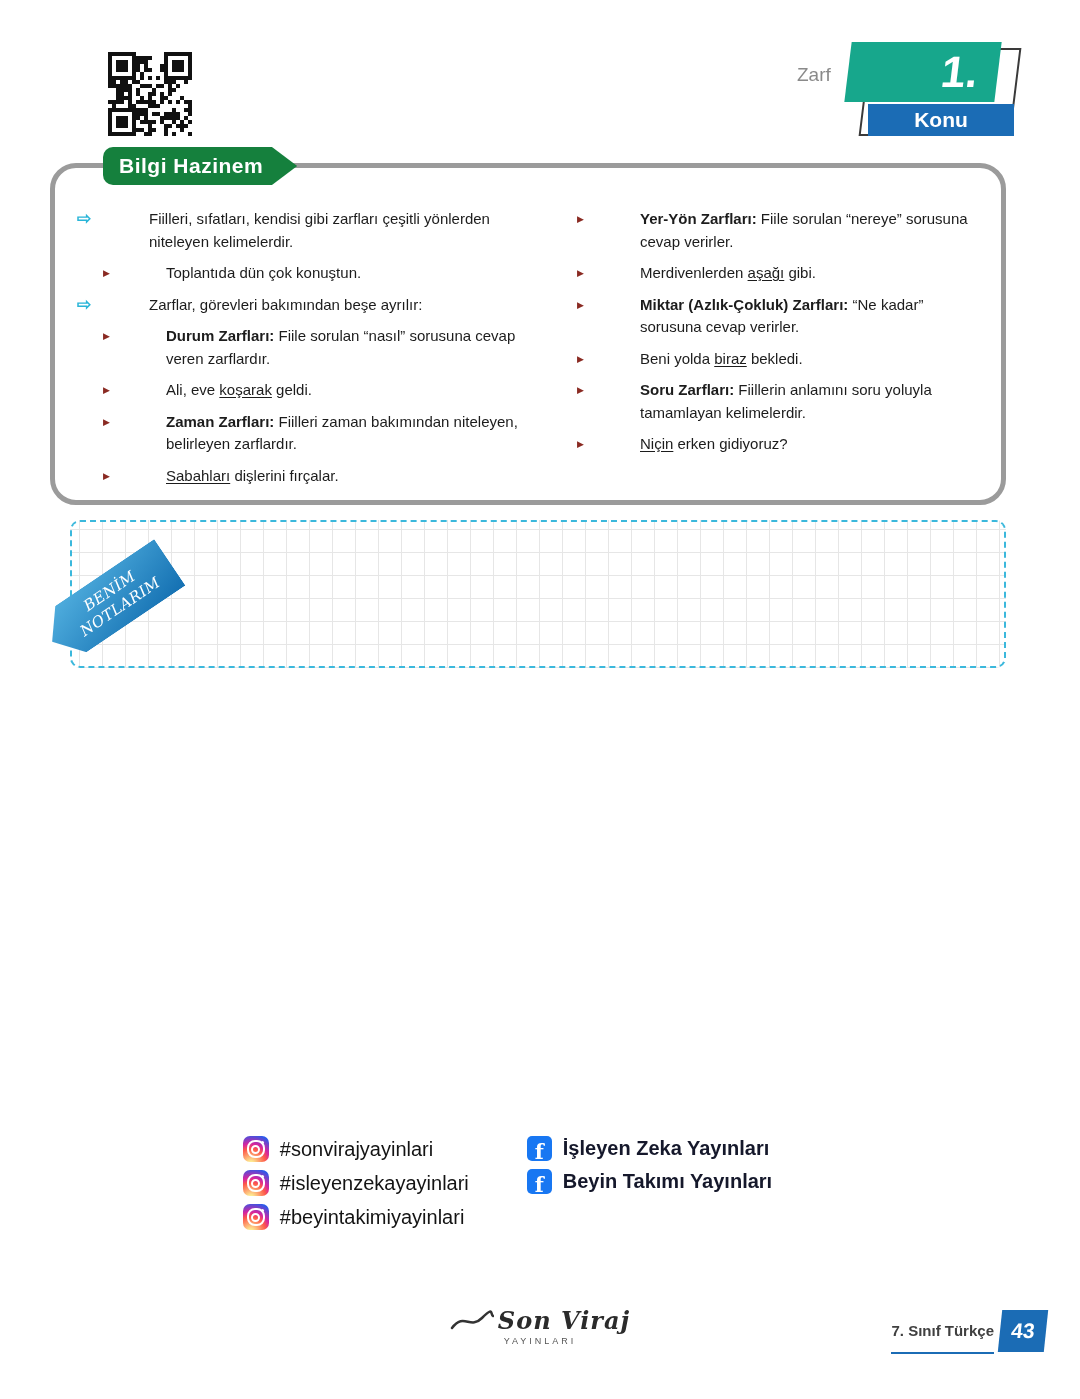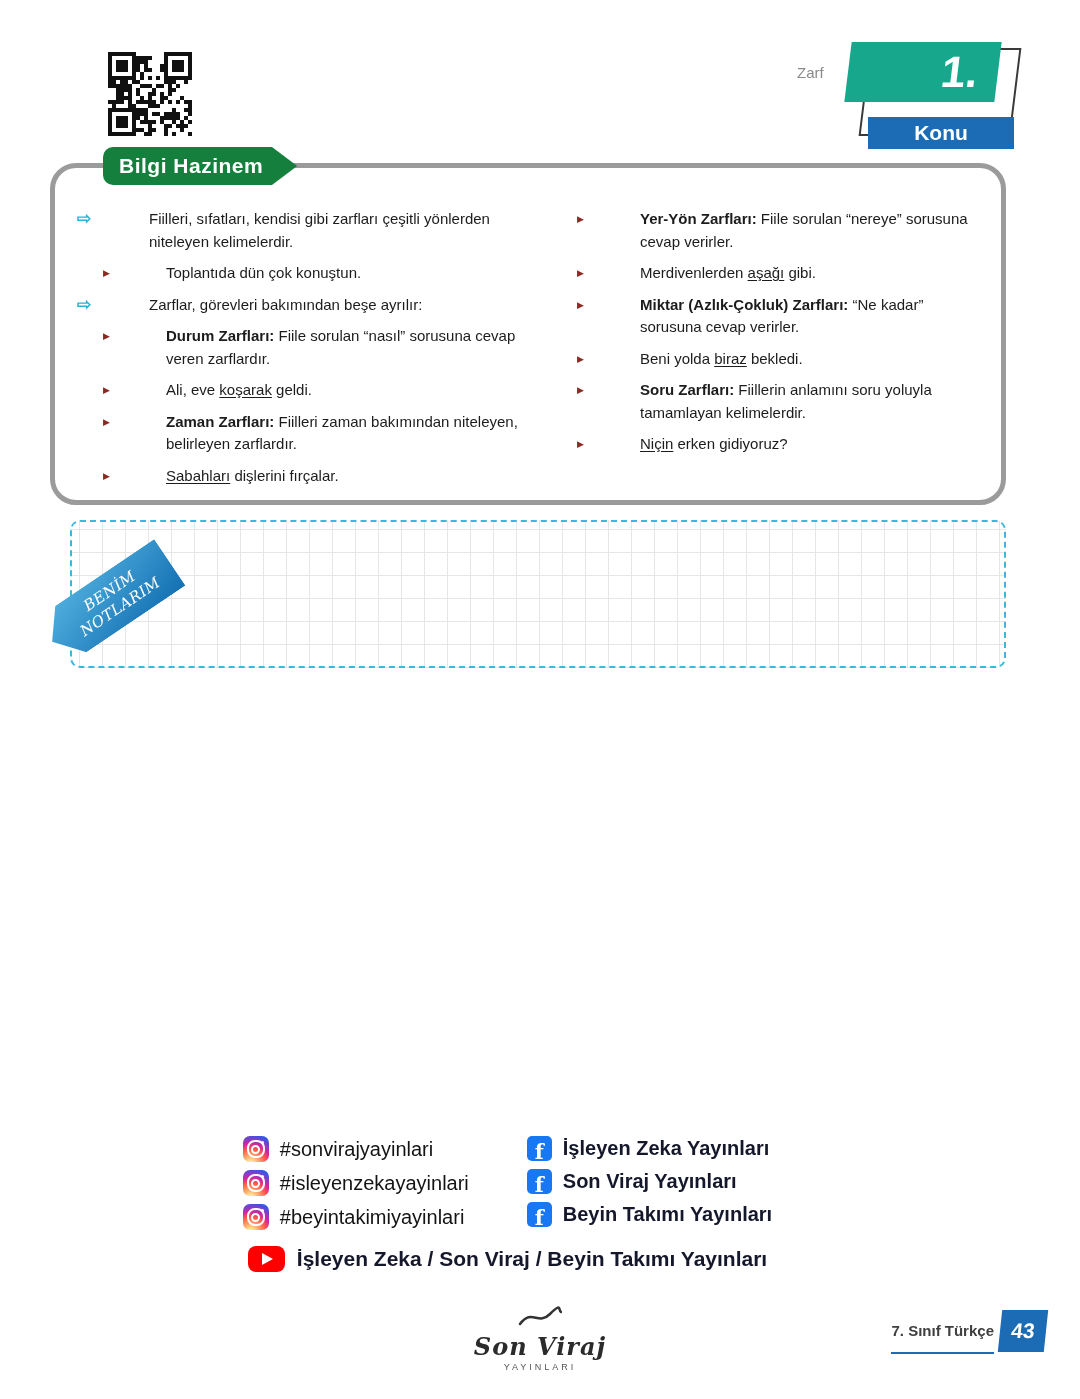--- a/index.html
+++ b/index.html
@@ -1,28 +1,28 @@
 <!DOCTYPE html>
 <html><head>
 <meta charset="utf-8">
 <style>
   html,body{margin:0;padding:0;background:#fff;}
   .page{position:relative;width:1080px;height:1399px;background:#fff;overflow:hidden;
         font-family:"Liberation Sans",sans-serif;color:#1c1c1c;}
 
   
   .qr{position:absolute;left:108px;top:52px;width:84px;height:84px;}
-  .zarf{position:absolute;left:797px;top:64px;font-size:15px;color:#8a8a8a;}
+  .zarf{position:absolute;left:797px;top:64px;font-size:19px;color:#8a8a8a;}
   .konu-outline{position:absolute;left:864px;top:48px;width:148px;height:84px;border:2px solid #3a3a3a;
                 background:#fff;transform:skewX(-7deg);}
   .konu-teal{position:absolute;left:848px;top:42px;width:150px;height:60px;background:#17a78c;
              transform:skewX(-7deg);display:flex;align-items:center;justify-content:flex-end;
              padding-right:20px;box-sizing:border-box;}
   .konu-teal span{color:#fff;font-weight:bold;font-size:44px;}
-  .konu-bar{position:absolute;left:868px;top:117px;width:146px;height:32px;background:#1b6cb5;
+  .konu-bar{position:absolute;left:868px;top:104px;width:146px;height:32px;background:#1b6cb5;
             color:#fff;font-weight:bold;font-size:21px;display:flex;align-items:center;justify-content:center;}
 
   
   .infobox{position:absolute;left:50px;top:163px;width:956px;height:342px;border:5px solid #9b9b9b;
            border-radius:26px;box-sizing:border-box;background:#fff;}
   .badge{position:absolute;left:48px;top:-21px;height:38px;background:#15803d;
          clip-path:polygon(0 0,87% 0,100% 50%,87% 100%,0 100%);border-radius:10px 0 0 10px;
          display:flex;align-items:center;padding:0 34px 0 16px;color:#fff;font-weight:bold;
          font-size:21px;letter-spacing:.5px;}
   .cols{display:flex;gap:54px;padding:40px 18px 12px 22px;}
@@ -69,21 +69,21 @@
   .fb-icon{width:25px;height:25px;border-radius:5px;background:#1877f2;flex:none;position:relative;overflow:hidden;}
   .fb-icon::after{content:"f";position:absolute;left:0;right:0;bottom:-3px;text-align:center;color:#fff;
                   font-weight:bold;font-size:21px;font-family:"DejaVu Serif",serif;}
   .yt-icon{width:37px;height:26px;border-radius:8px;background:#f00;display:flex;align-items:center;
            justify-content:center;flex:none;}
   .yt-play{width:0;height:0;border-left:11px solid #fff;border-top:6.5px solid transparent;
            border-bottom:6.5px solid transparent;margin-left:2px;}
 
   
   .footer-logo{position:absolute;left:0;top:1306px;width:1080px;text-align:center;}
-  .logo-row{display:flex;align-items:center;justify-content:center;gap:4px;flex-direction:column;}
+  .logo-row{display:flex;align-items:center;justify-content:center;gap:4px;}
   .logo-script{font-family:"DejaVu Serif",serif;font-style:italic;font-weight:bold;font-size:24px;
                color:#2b2b2b;letter-spacing:1px;}
   .logo-sub{font-size:9px;letter-spacing:3px;color:#555;margin-top:1px;}
   .grade{position:absolute;right:86px;top:1322px;color:#404040;font-weight:bold;font-size:15px;
          border-bottom:2px solid #1b6cb5;padding-bottom:13px;}
   .pagebox{position:absolute;right:34px;top:1310px;width:46px;height:42px;background:#1b6cb5;color:#fff;
            font-weight:bold;font-size:21px;display:flex;align-items:center;justify-content:center;
            transform:skewX(-6deg);}
 </style>
 </head>
@@ -430,33 +430,23 @@
             <span class="stext ig-text">#beyintakimiyayinlari</span>
           </div>
         </div>
       <div class="social-col">
           <div class="srow">
             <span class="fb-icon"></span>
             <span class="stext fb-text">İşleyen Zeka Yayınları</span>
           </div>
           <div class="srow">
             <span class="fb-icon"></span>
-            <span class="stext fb-text">Son Viraj Yayınları</span>
-          </div>
-          <div class="srow">
-            <span class="fb-icon"></span>
             <span class="stext fb-text">Beyin Takımı Yayınları</span>
           </div>
         </div>
-    </div>
-    <div class="yt-row">
-      <span class="yt-icon">
-          <span class="yt-play"></span>
-        </span>
-      <span class="stext yt-text">İşleyen Zeka / Son Viraj / Beyin Takımı Yayınları</span>
     </div>
   </div>
 
   <div class="footer-logo">
     <div class="logo-row">
       <svg width="44" height="22" viewBox="0 0 44 22">
         <path d="M2 18 C14 2 20 20 32 8 S40 4 43 6" fill="none" stroke="#333" stroke-width="2.5" stroke-linecap="round"></path>
       </svg>
       <span class="logo-script">Son Viraj</span>
     </div>

